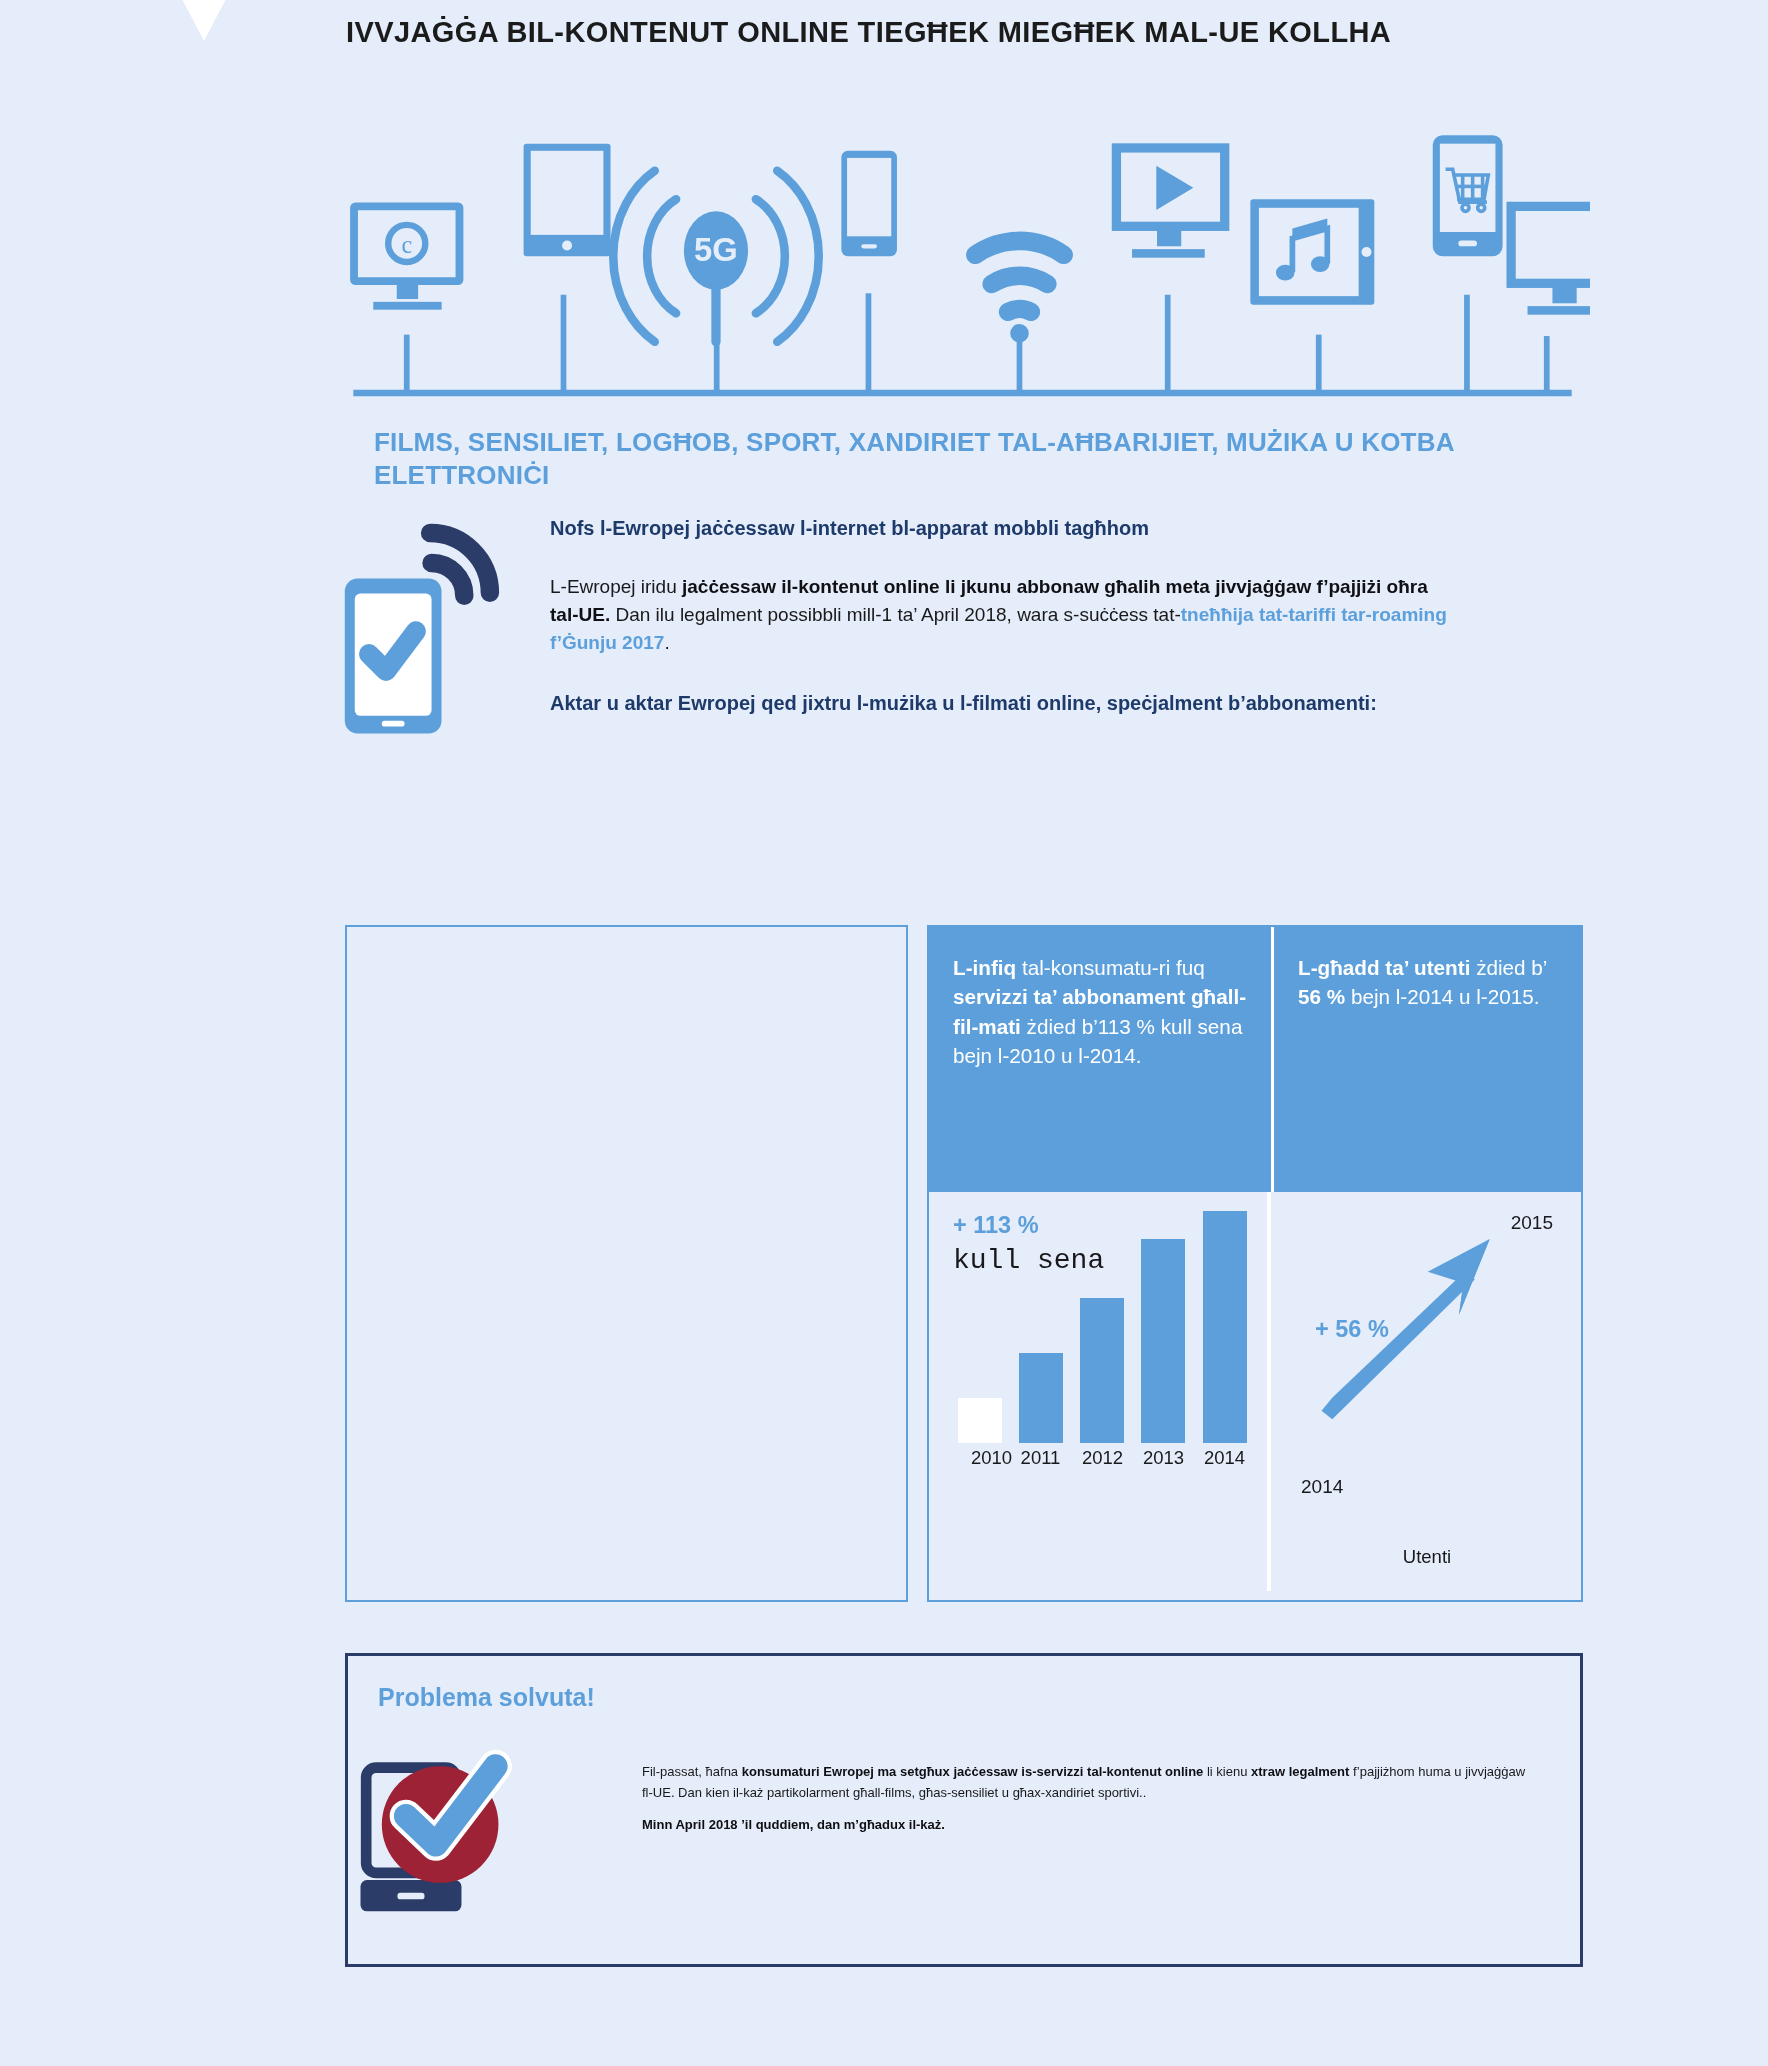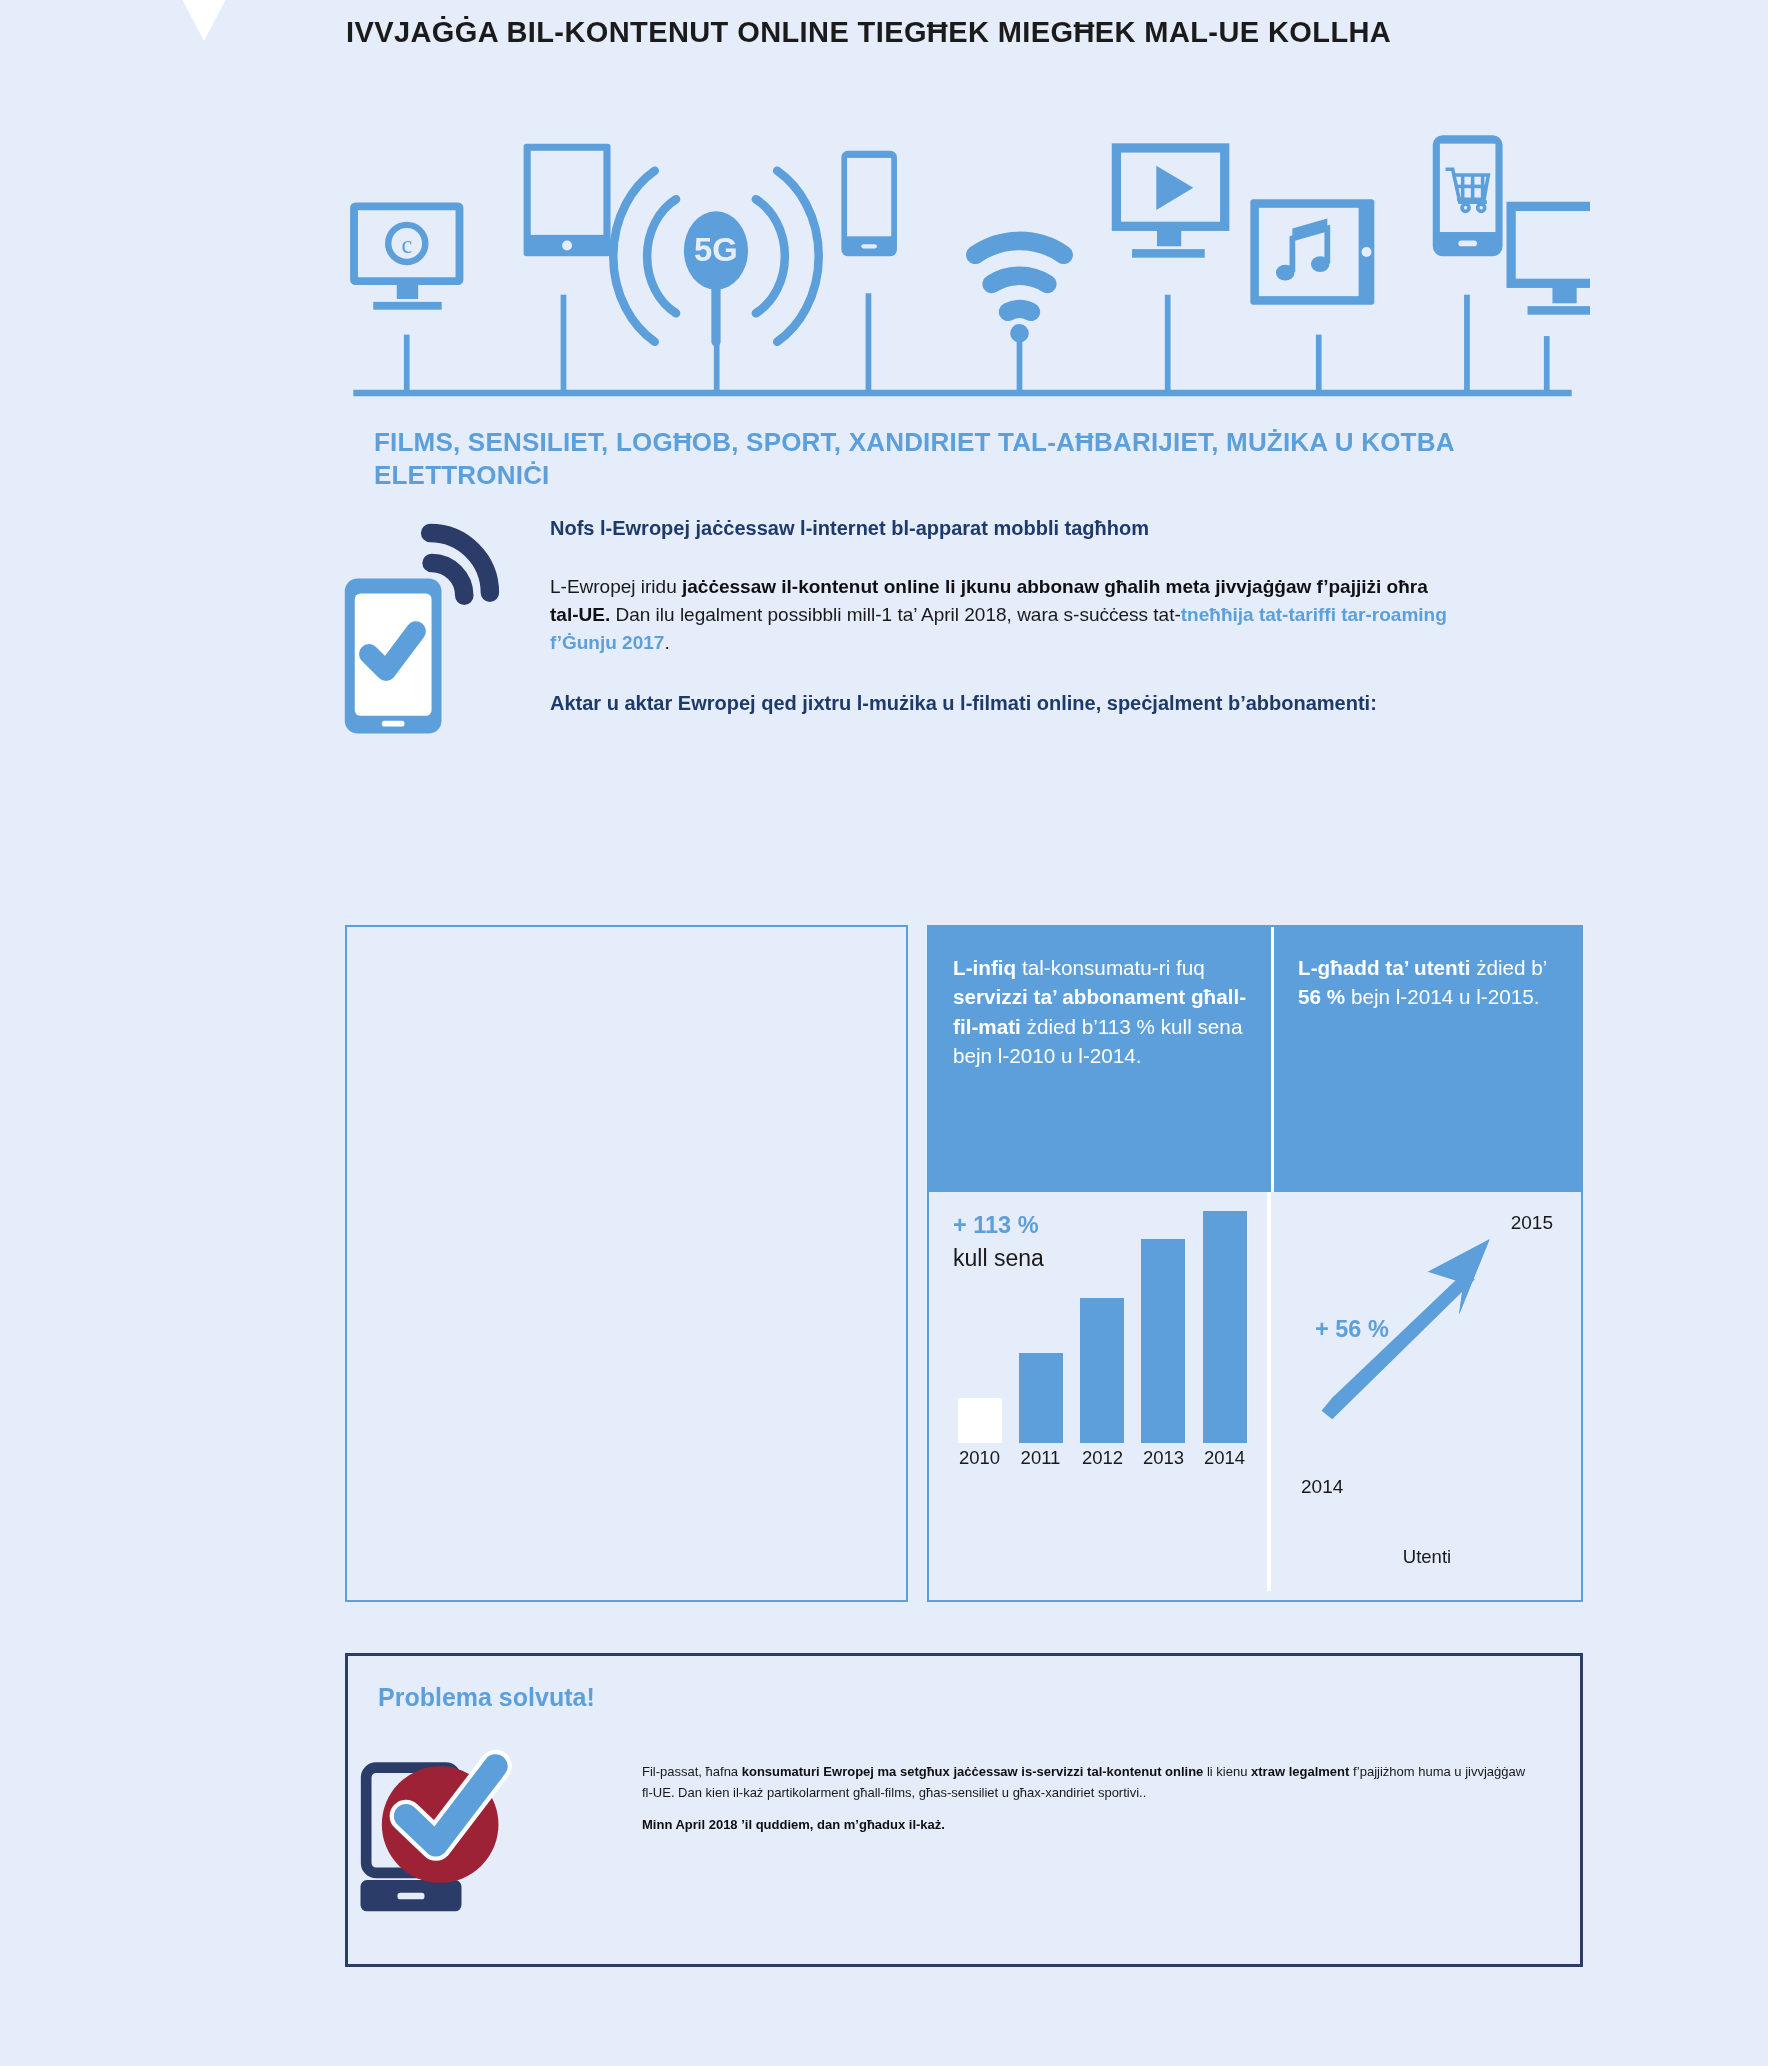--- a/index.html
+++ b/index.html
@@ -85,21 +85,21 @@
 
   
   .bars-col{position:absolute;left:0;top:0;width:342px;height:408px;}
   .bars-col .divider{
     position:absolute;right:0;top:0;width:3.6px;height:399px;background:#ffffff;
   }
   .bar-pct{
     position:absolute;left:24px;top:20px;font-size:23.5px;font-weight:bold;color:#5c9fdb;
   }
   .bar-pct-sub{
-    position:absolute;left:24px;top:53px;font-size:23px;color:#19191b;
+    position:absolute;left:24px;top:53px;font-size:28px;color:#19191b;font-family:Liberation Mono, monospace;
   }
   .plot{position:absolute;left:20px;top:14.3px;width:307px;height:237px;}
   .bar{position:absolute;bottom:0;width:44px;}
   .bar.blue{background:#5c9fdb;}
   .bar.white{background:#ffffff;}
   .xlabels{
     position:absolute;left:20px;top:255px;width:307px;height:28.5px;
   }
   .xlabels span{
     position:absolute;top:0;width:61px;text-align:center;
@@ -275,21 +275,21 @@
       <div class="bar-pct">+ 113 %</div>
       <div class="bar-pct-sub">kull sena</div>
       <div class="plot">
         <div class="bar white" style="left:8.6px;height:45px;"></div>
         <div class="bar blue" style="left:70px;height:90px;"></div>
         <div class="bar blue" style="left:131px;height:145px;"></div>
         <div class="bar blue" style="left:192px;height:204px;"></div>
         <div class="bar blue" style="left:254px;height:232px;"></div>
       </div>
       <div class="xlabels">
-        <span style="left:0px;">2010</span>
+        <span style="left:12px;">2010</span>
         <span style="left:61px;">2011</span>
         <span style="left:123px;">2012</span>
         <span style="left:184px;">2013</span>
         <span style="left:245px;">2014</span>
       </div>
       <div class="divider"></div>
     </div>
 
     <div class="arrow-col">
       <svg width="278" height="285" viewBox="0 0 390 400" xmlns="http://www.w3.org/2000/svg">

